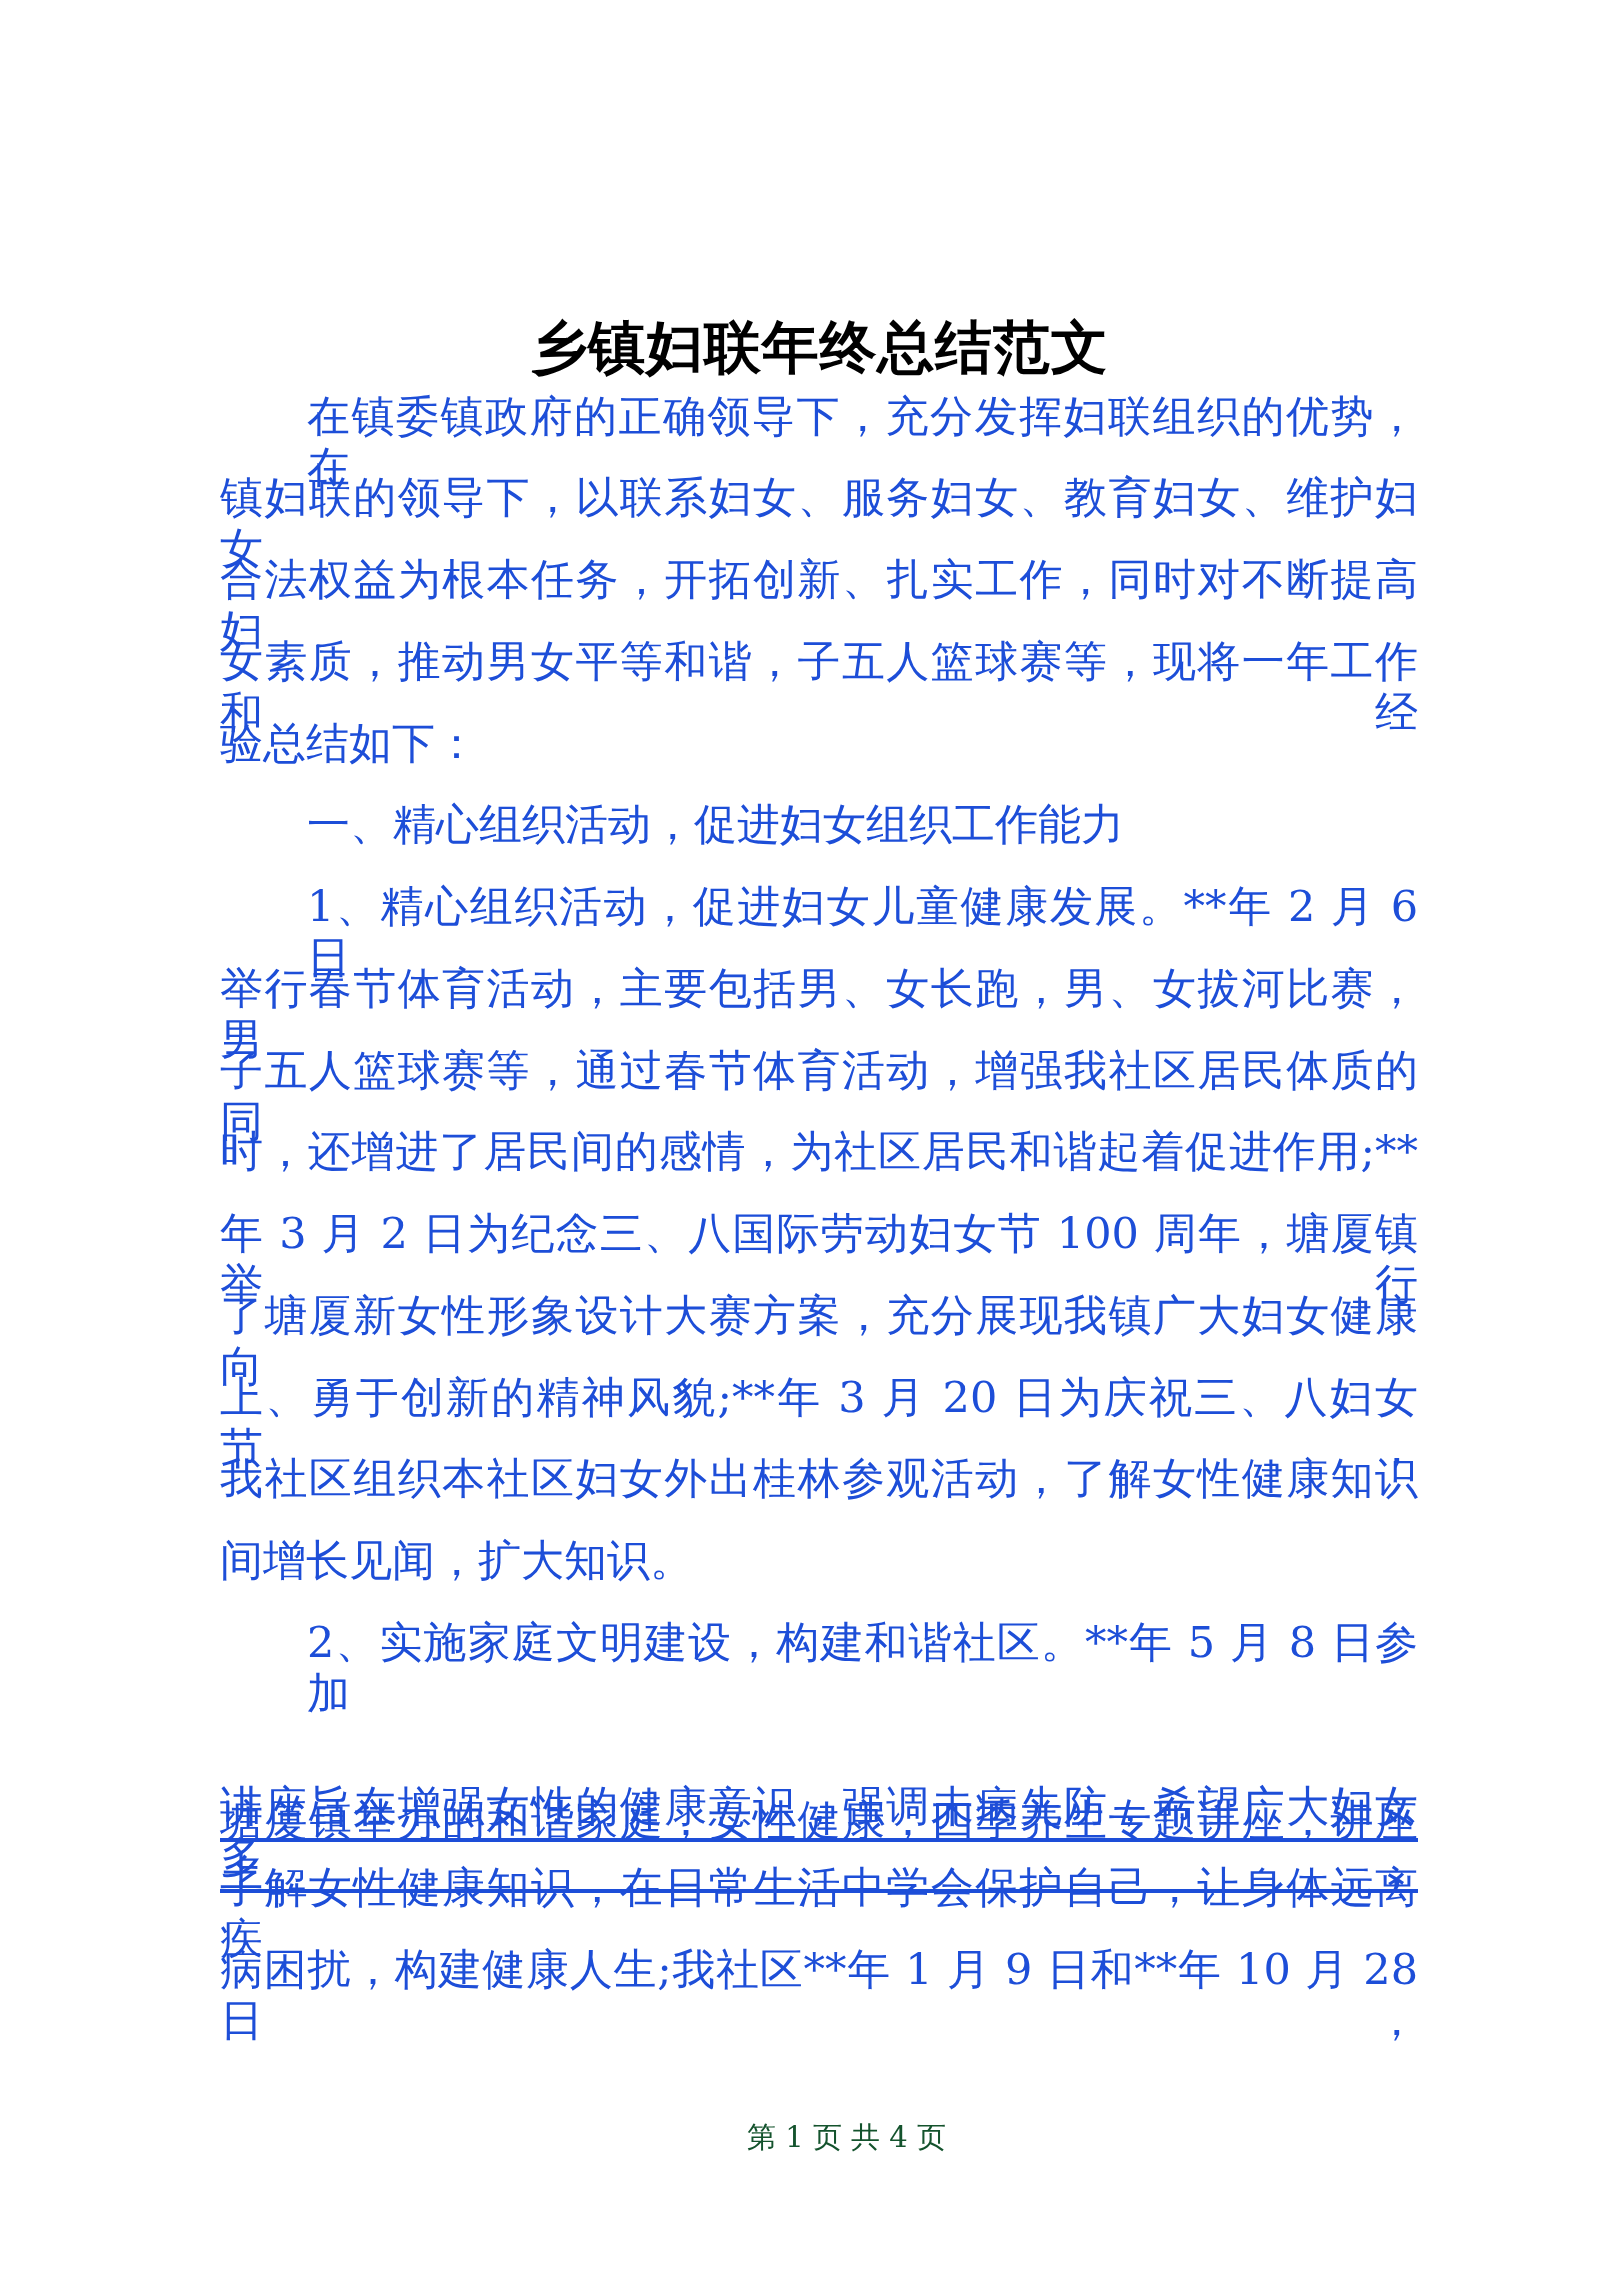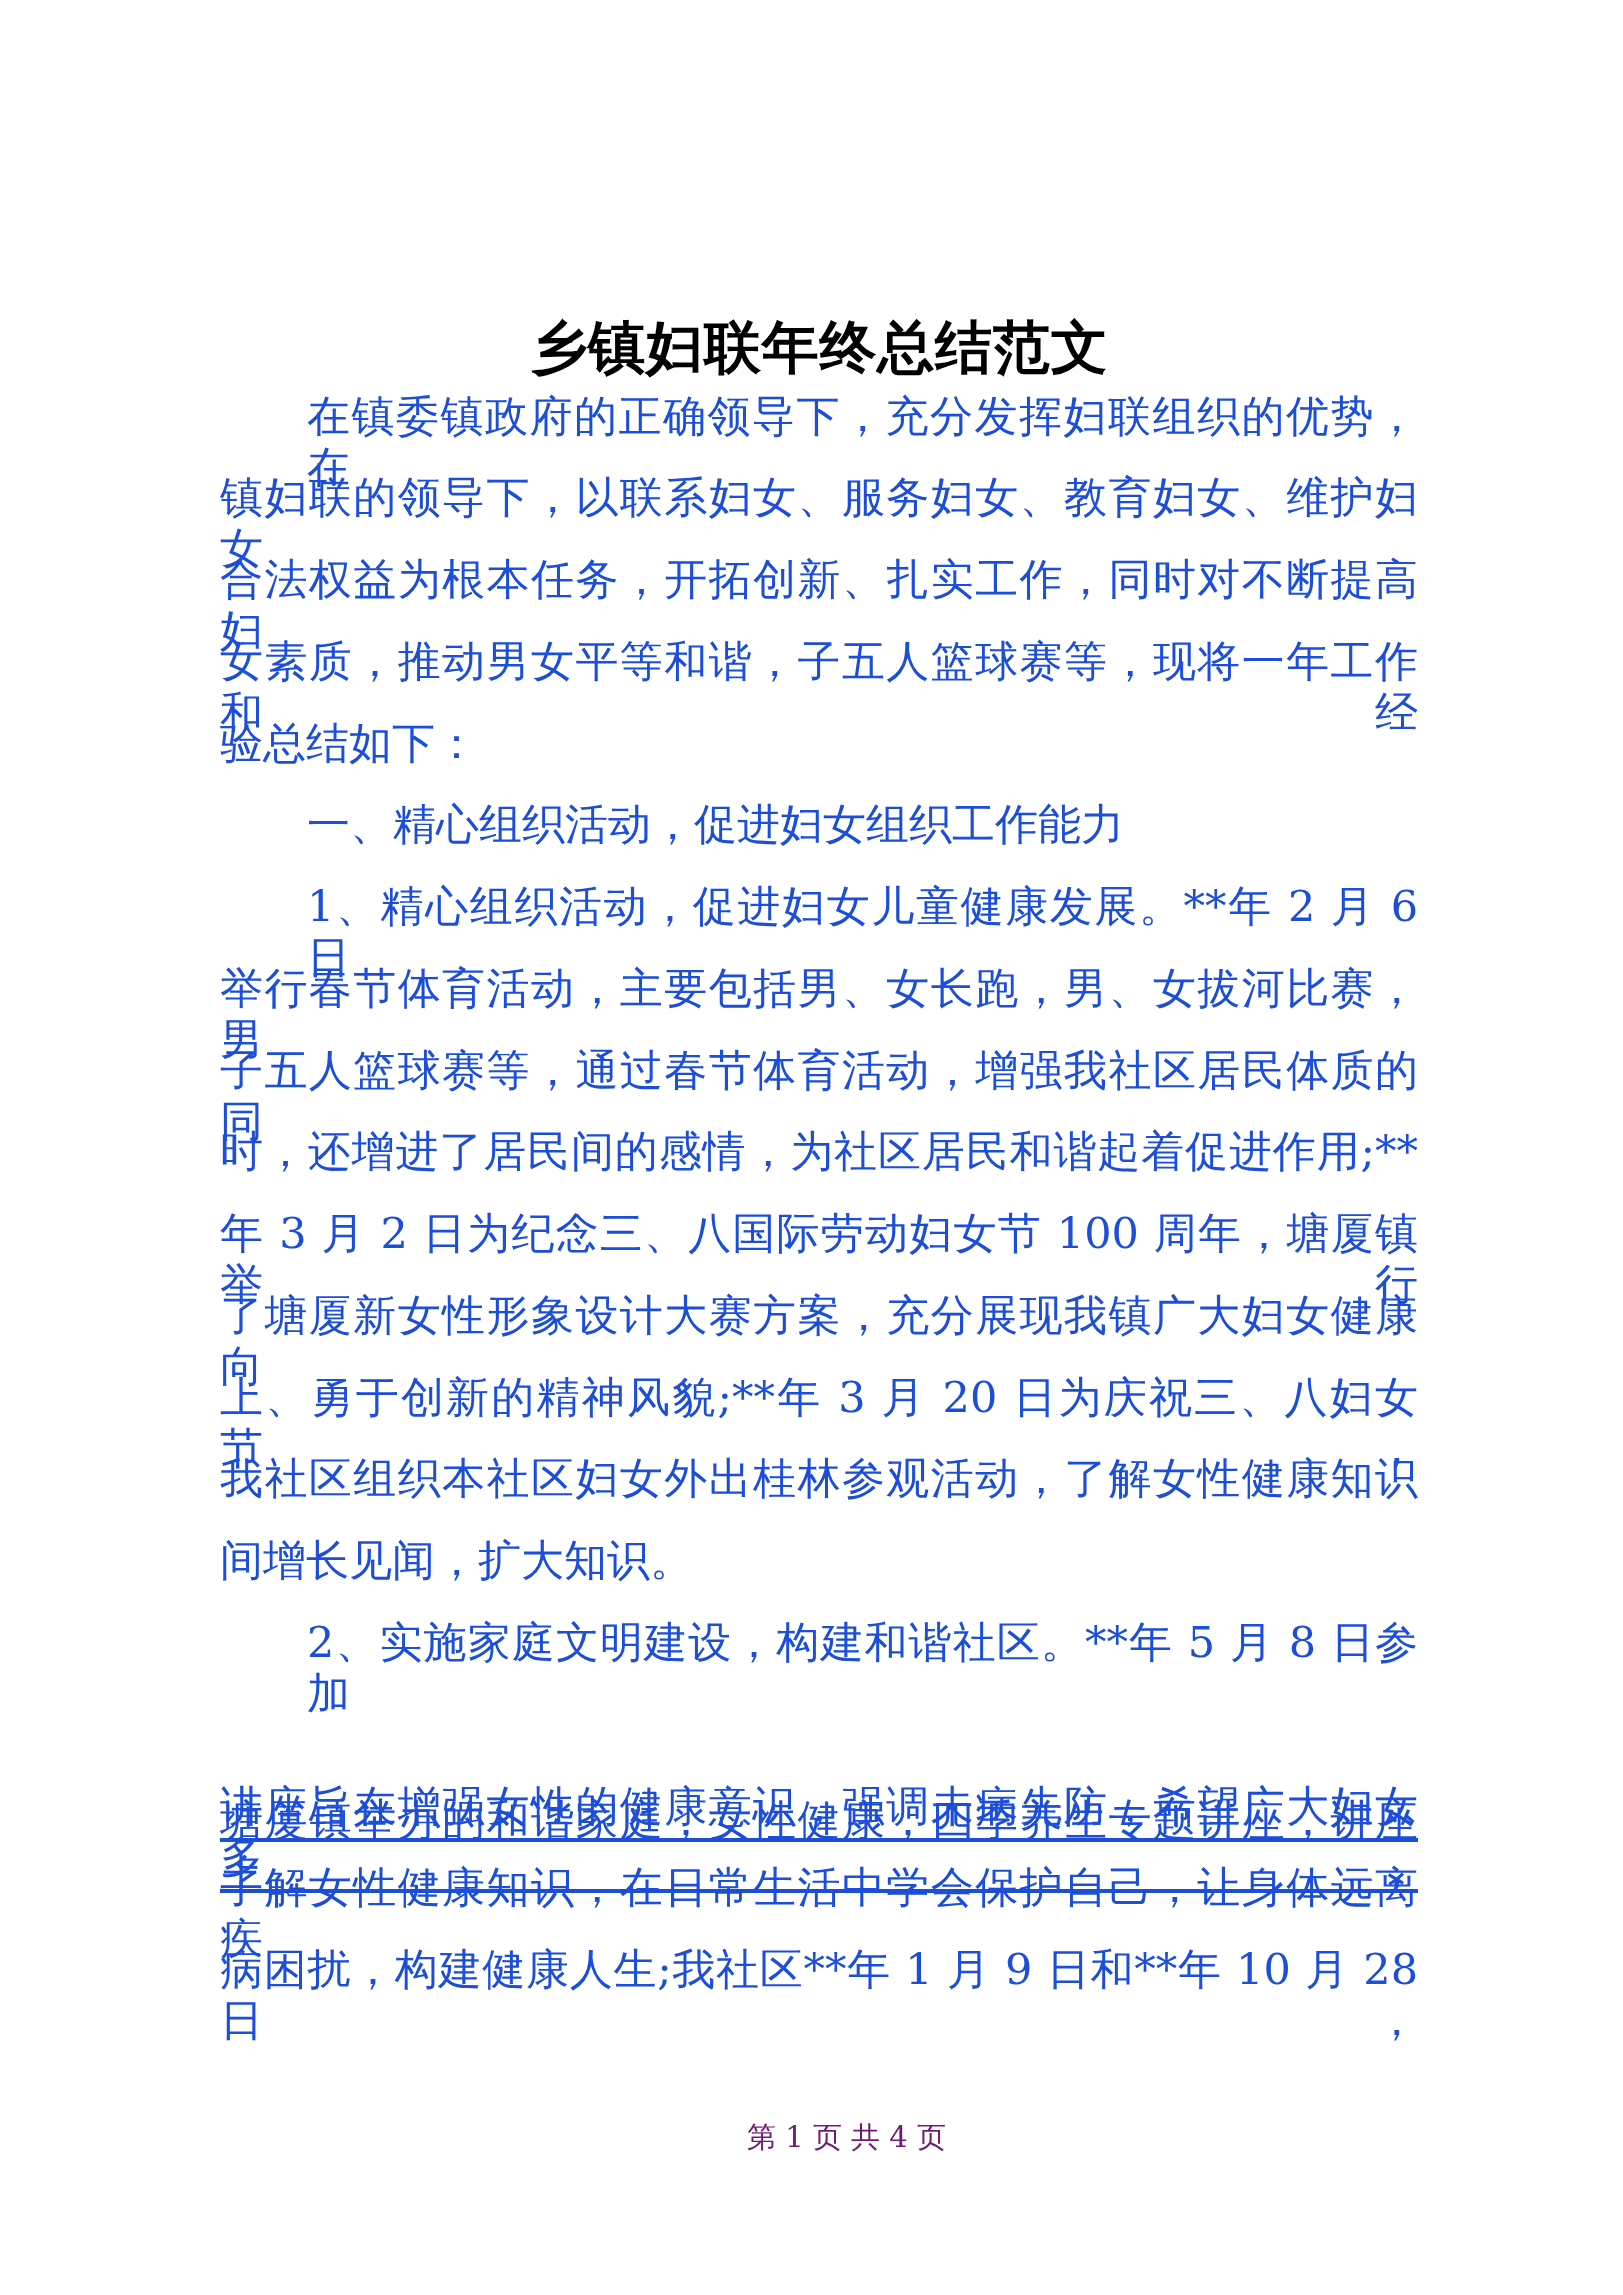--- a/index.html
+++ b/index.html
@@ -12,21 +12,21 @@
   }
   .line {
     position: absolute; left: 220px; width: 1198px;
     font-family: "DejaVu Serif", "Liberation Serif", serif;
     font-size: 43px; line-height: 51px; color: #1d4ed8; white-space: nowrap;
   }
   .line.justify { text-align: justify; text-align-last: justify; white-space: normal; }
   .line.indent { left: 307px; width: 1111px; }
   .footer {
     position: absolute; left: 747px; top: 2118px; width: 211px; text-align: left;
-    font-family: "DejaVu Serif", "Liberation Serif", serif; font-size: 29px; color: #701a75; white-space: nowrap;
+    font-family: "DejaVu Serif", "Liberation Serif", serif; font-size: 29px; color: #14532d; white-space: nowrap;
   }
 </style>
 </head>
 <body>
 
 <div class="page">
   <div class="title">乡镇妇联年终总结范文</div>
 
   <div id="body">
     <div class="line justify indent" style="top: 391px;">在镇委镇政府的正确领导下，充分发挥妇联组织的优势，在</div>

